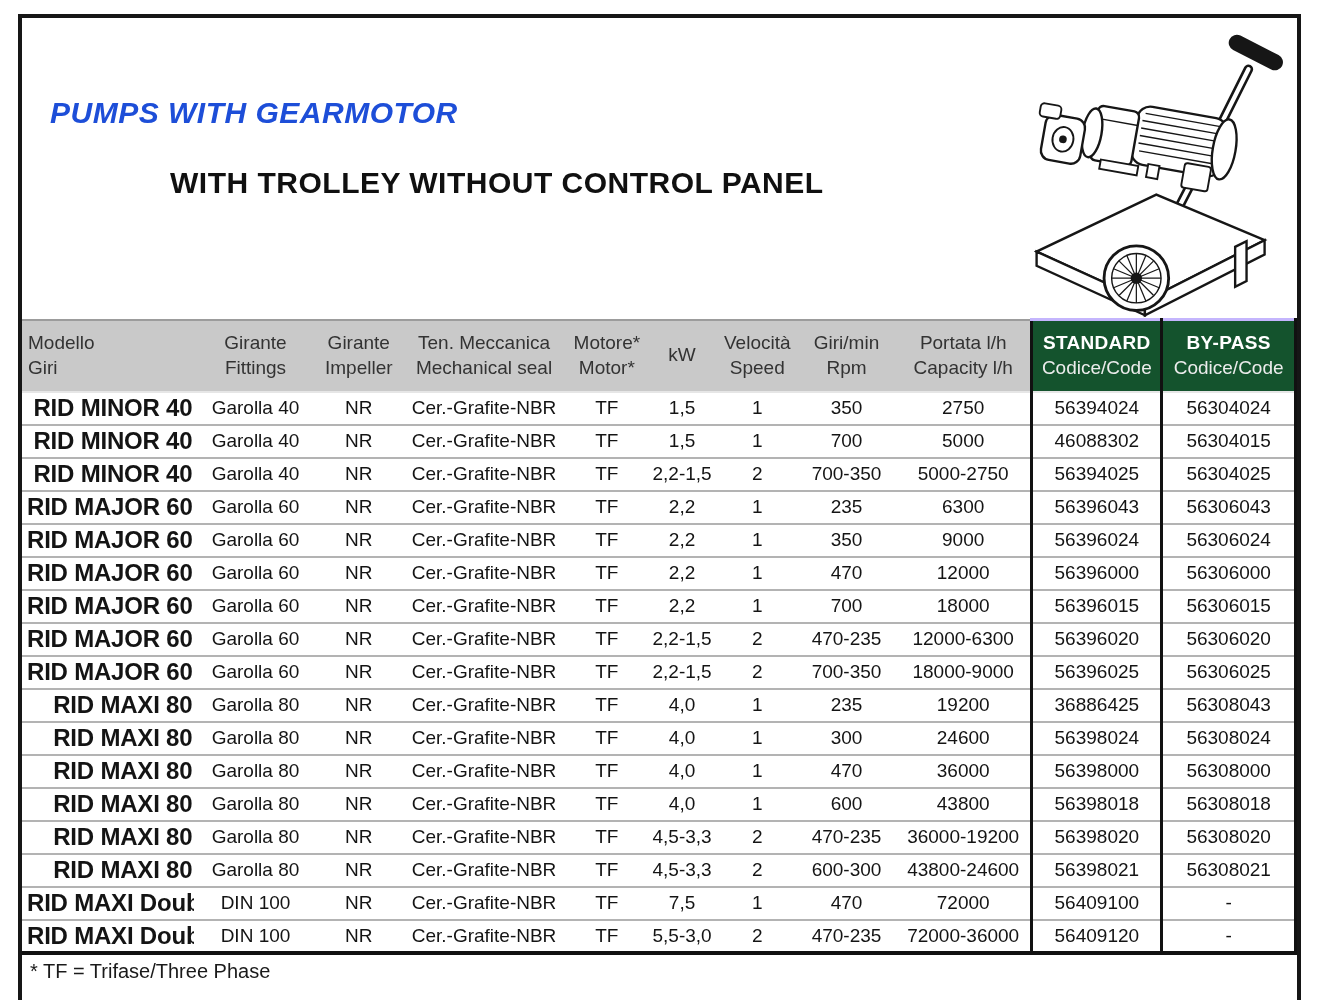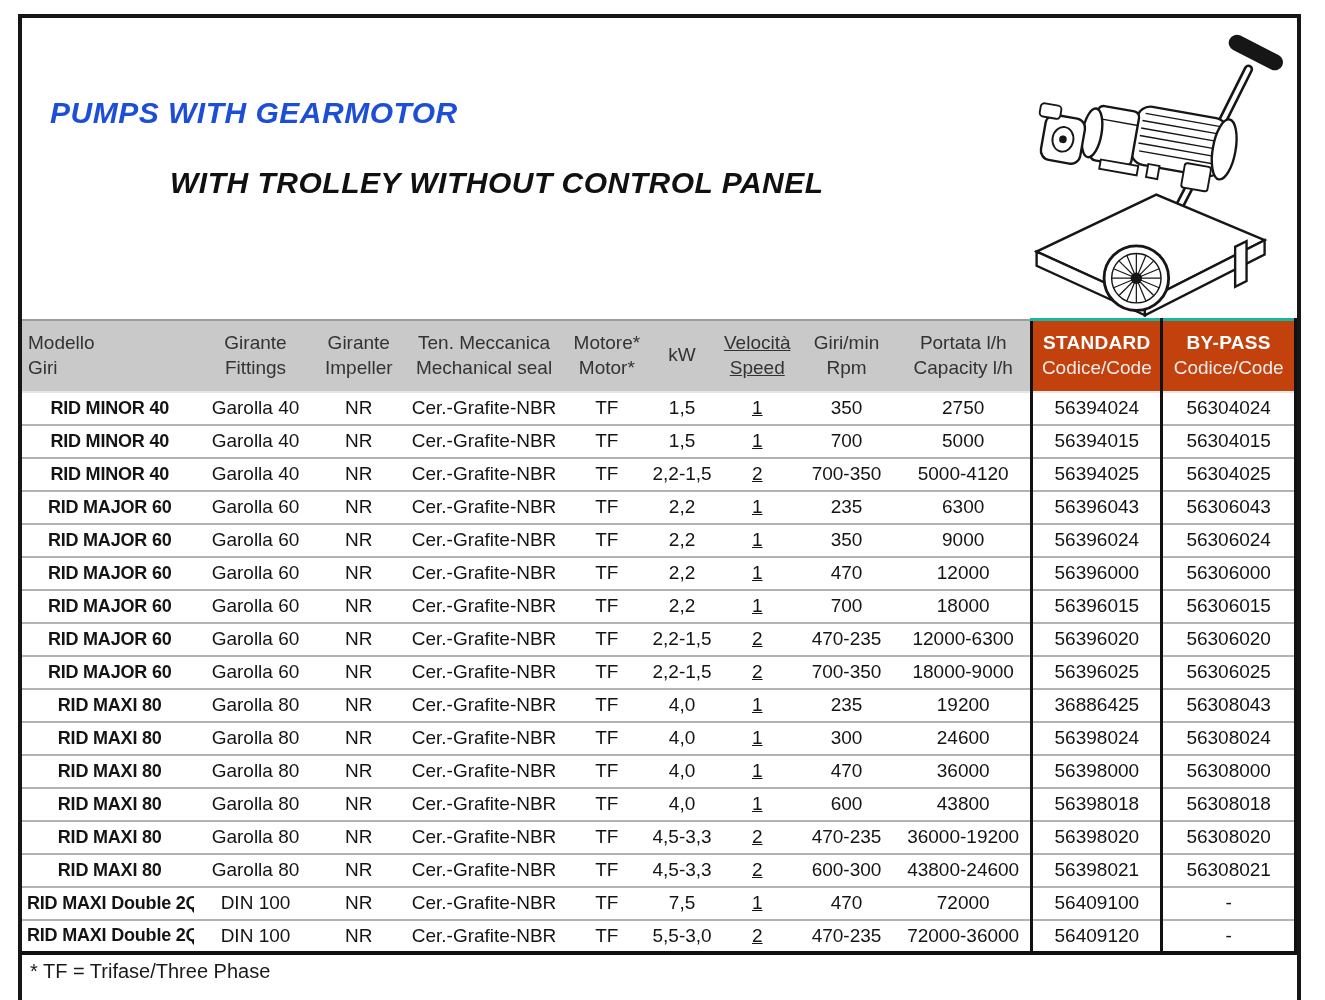--- a/index.html
+++ b/index.html
@@ -20,21 +20,21 @@
     box-sizing:border-box;
   }
   .titles{position:absolute;left:28px;top:78px;}
   .title-line1{
     margin:0;
     font-size:30px;font-weight:bold;font-style:italic;
     letter-spacing:0.5px;color:#1d4ed8;
   }
   .title-line2{
     margin:36px 0 0 120px;
-    font-size:30px;font-weight:bold;font-style:italic;
+    font-size:30px;font-weight:bold;
     letter-spacing:0.5px;color:#101010;
   }
   .illus{position:absolute;top:0px;right:2px;width:285px;height:300px;}
   .illus svg{width:100%;height:100%;}
 
   table.pumps{
     position:absolute;left:0;top:300px;
     width:1275px;
     border-collapse:collapse;
     table-layout:fixed;
@@ -46,47 +46,47 @@
     font-weight:normal;
     font-size:19px;line-height:1.28;
     color:#333;
     padding:2px 2px;
     vertical-align:middle;
     text-align:center;
     border-top:2px solid #9c9c9c;
   }
   thead th.col-model{text-align:left;padding-left:6px;}
   thead th.dark{
-    background:#c2410c;color:#fff;
-    border-top:3px solid #14b8a6;
+    background:#14532d;color:#fff;
+    border-top:3px solid #c4b5fd;
   }
   thead th.dark .hl1{font-weight:bold;letter-spacing:0.3px;}
   thead th.dark .hl2{color:#ececec;}
   tbody tr{height:33px;}
   tbody td{
     background:#fff;
     font-size:19px;color:#141414;
     text-align:center;
     padding:1px 2px;
     border-top:2px solid #b3b3b3;
     white-space:nowrap;
     overflow:hidden;
   }
   tbody tr:first-child td{border-top:2px solid #e6e6e6;}
   tbody td.col-model{
-    font-weight:bold;text-align:center;
-    padding-left:5px;font-size:18px;letter-spacing:-0.2px;
+    font-weight:bold;text-align:right;
+    padding-left:5px;font-size:24px;letter-spacing:-0.2px;
   }
   .col-model{width:13.5%;}
   .col-fittings{width:9.7%;}
   .col-impeller{width:6.6%;}
   .col-seal{width:13.3%;}
   .col-motor{width:6.2%;}
   .col-kw{width:5.5%;}
-  .col-speed{width:6.2%;text-decoration:underline;}
+  .col-speed{width:6.2%;}
   .col-rpm{width:7.8%;}
   .col-capacity{width:10.7%;}
   .col-standard{width:10.1%;border-left:3px solid #111;border-right:3px solid #111;}
   .col-bypass{width:10.4%;border-right:3px solid #111;}
 
   .footnote{
     position:absolute;left:8px;top:942px;
     font-size:20px;color:#1a1a1a;text-align:center;
   }
 </style>
@@ -226,33 +226,33 @@
           <tr>
             <td class="col-model">RID MINOR 40</td>
             <td class="col-fittings">Garolla 40</td>
             <td class="col-impeller">NR</td>
             <td class="col-seal">Cer.-Grafite-NBR</td>
             <td class="col-motor">TF</td>
             <td class="col-kw">1,5</td>
             <td class="col-speed">1</td>
             <td class="col-rpm">700</td>
             <td class="col-capacity">5000</td>
-            <td class="col-standard">56394015</td>
+            <td class="col-standard">46088302</td>
             <td class="col-bypass">56304015</td>
           </tr>
           <tr>
             <td class="col-model">RID MINOR 40</td>
             <td class="col-fittings">Garolla 40</td>
             <td class="col-impeller">NR</td>
             <td class="col-seal">Cer.-Grafite-NBR</td>
             <td class="col-motor">TF</td>
             <td class="col-kw">2,2-1,5</td>
             <td class="col-speed">2</td>
             <td class="col-rpm">700-350</td>
-            <td class="col-capacity">5000-4120</td>
+            <td class="col-capacity">5000-2750</td>
             <td class="col-standard">56394025</td>
             <td class="col-bypass">56304025</td>
           </tr>
           <tr>
             <td class="col-model">RID MAJOR 60</td>
             <td class="col-fittings">Garolla 60</td>
             <td class="col-impeller">NR</td>
             <td class="col-seal">Cer.-Grafite-NBR</td>
             <td class="col-motor">TF</td>
             <td class="col-kw">2,2</td>

